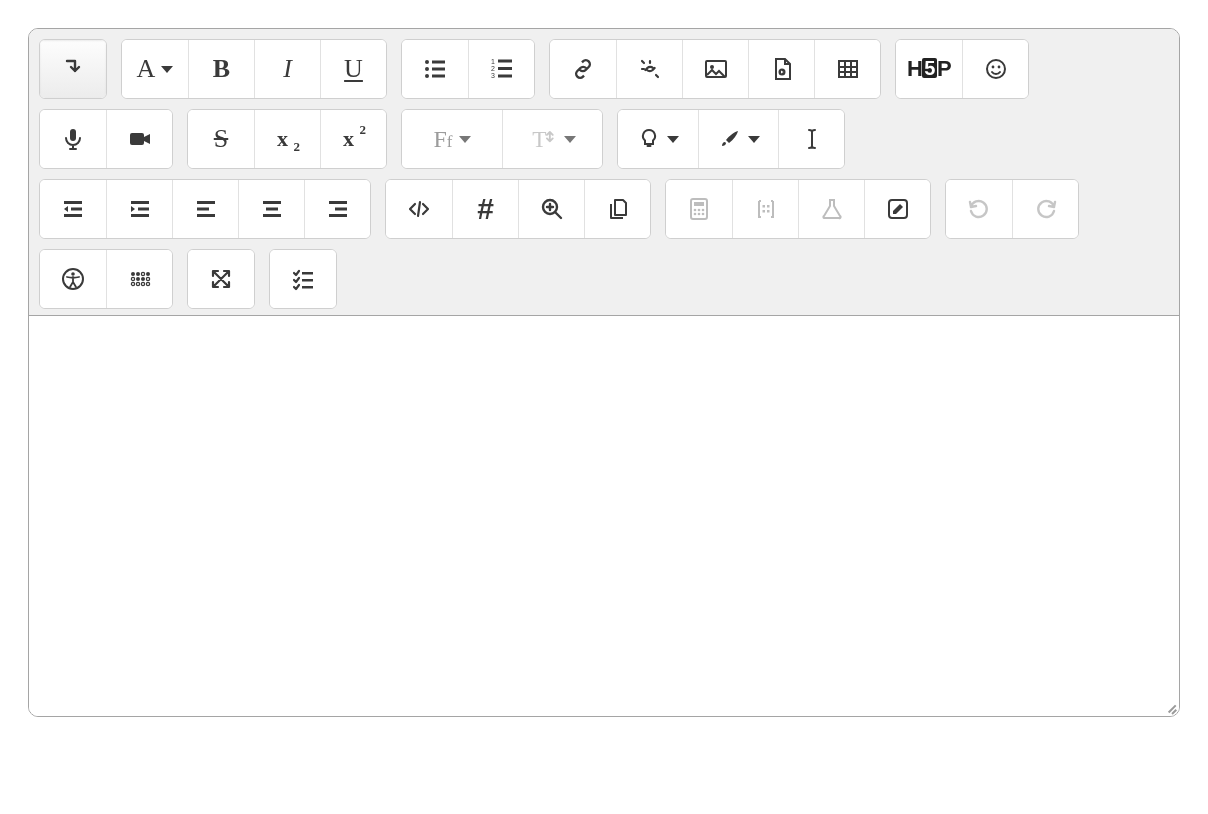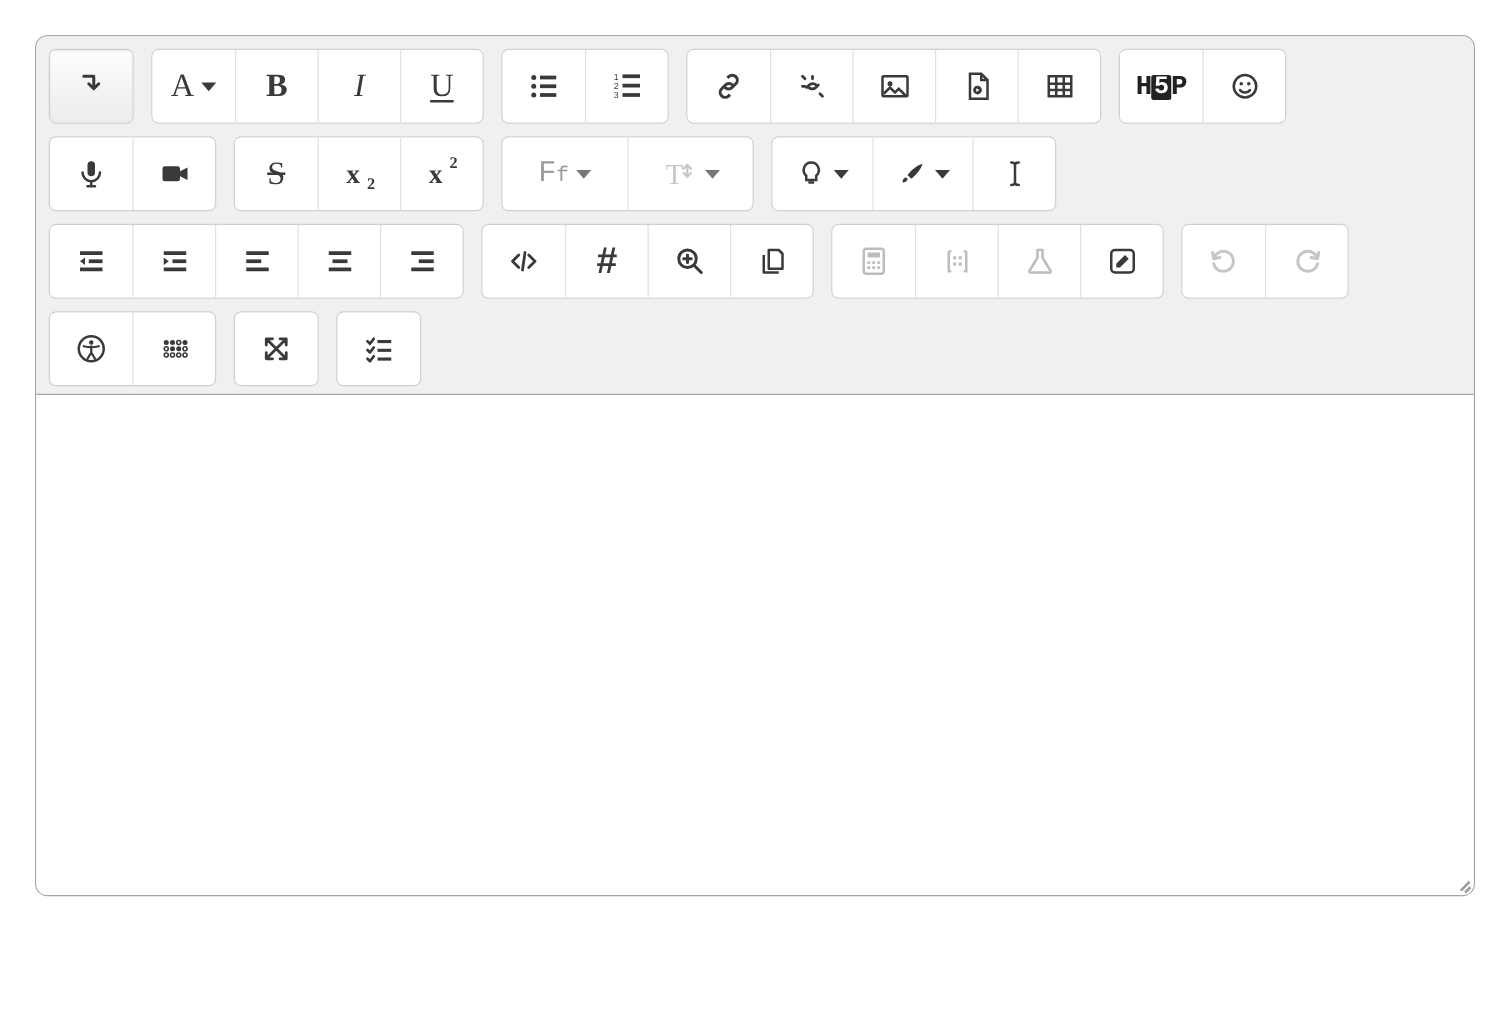--- a/index.html
+++ b/index.html
@@ -67,21 +67,21 @@
   .caret {
     width: 0; height: 0;
     border-left: 6px solid transparent;
     border-right: 6px solid transparent;
     border-top: 7px solid #3a3a3a;
     margin-left: 6px;
   }
   .btn.dim { color: #8c8c8c; }
   .btn.dim svg { opacity: 0.55; }
   .h5p-label {
-    font-family: Liberation Mono, monospace;
+    font-family: Liberation Sans, sans-serif;
     font-weight: 900;
     font-size: 22px;
     letter-spacing: -0.5px;
     color: #222;
   }
   .h5p-label .mid {
     display: inline-block;
     background: #222;
     color: #fff;
     padding: 0 2px;
@@ -99,21 +99,21 @@
     padding-right: 10px;
   }
   .sub-sup .tiny {
     font-size: 13px;
     position: absolute;
     font-weight: 700;
   }
   .subscript .tiny { bottom: -3px; right: -2px; }
   .superscript .tiny { top: -4px; right: -2px; }
   .ff-label {
-    font-family: Liberation Mono, monospace;
+    font-family: Liberation Serif, serif;
     font-size: 24px;
     color: #9c9c9c;
   }
   .ff-label .ff-small { font-size: 17px; }
   .editor-area {
     min-height: 400px;
     padding: 14px;
     outline: none;
     position: relative;
     background: #fff;

